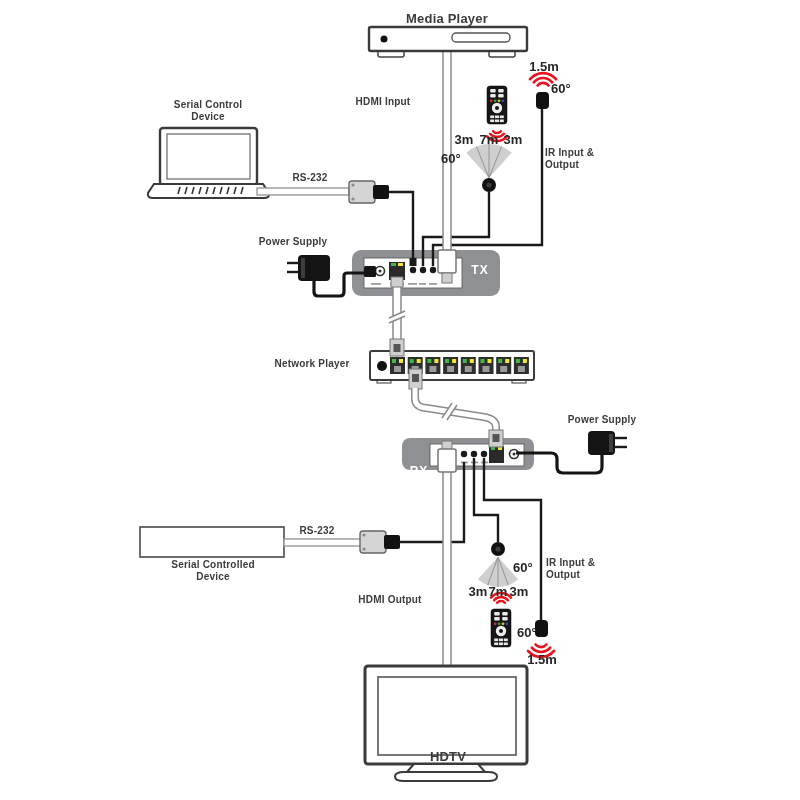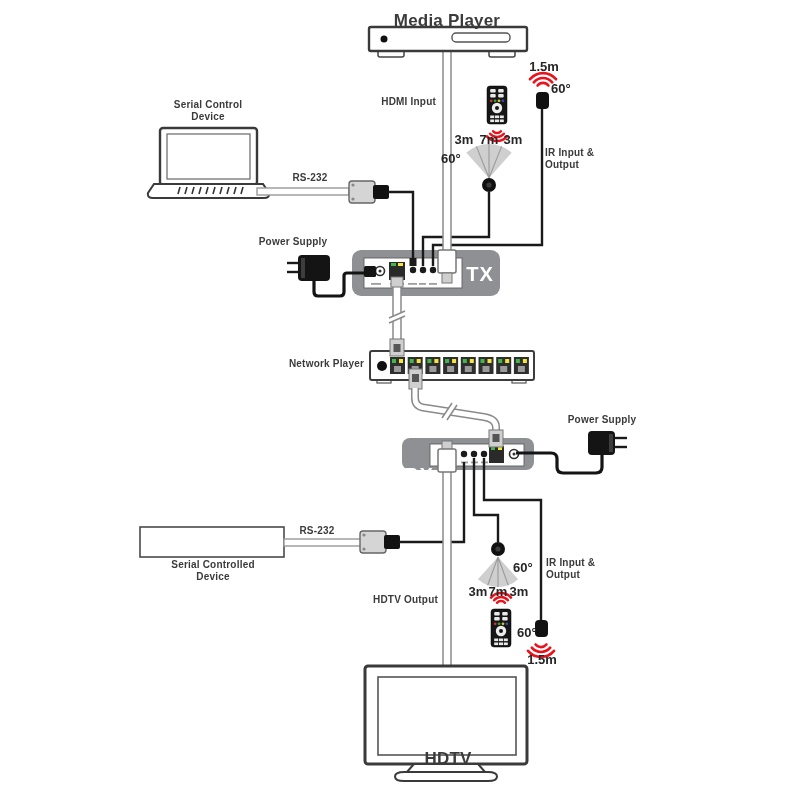--- a/index.html
+++ b/index.html
@@ -1,24 +1,24 @@
 <!DOCTYPE html>
 <html><head>
 <meta charset="utf-8">
 <style>
   html,body{margin:0;padding:0;background:#fff;}
   #canvas{position:relative;width:800px;height:800px;background:#fff;overflow:hidden;
           font-family:"Liberation Sans",sans-serif;}
   #art{position:absolute;left:0;top:0;}
   .lbl{position:absolute;font-weight:700;font-size:10px;color:#3b3b3c;line-height:1.18;letter-spacing:.2px;}
   .center{text-align:center;}
-  .right{text-align:right;}
-  .big{font-size:17px;text-align:center;}
+  .right{text-align:center;}
+  .big{font-size:13px;text-align:center;}
   .sm{font-size:13px;color:#262626;letter-spacing:0;}
-  .white{color:#fff;font-size:20px;letter-spacing:1px;}
+  .white{color:#fff;font-size:12px;letter-spacing:1px;}
 </style>
 </head>
 <body>
 
 <div id="canvas">
 
 <svg id="art" width="800" height="800" viewBox="0 0 800 800">
   <defs>
     <g id="arcsUp">
       <path d="M-5.4,-4.5 A7,7 0 0 1 5.4,-4.5 M-9.2,-7.7 A12,12 0 0 1 9.2,-7.7 M-13,-10.9 A17,17 0 0 1 13,-10.9" fill="none" stroke="#e8131d" stroke-width="2.7" stroke-linecap="round"></path>
@@ -261,21 +261,21 @@
 
 <div class="lbl center" style="left:552px;top:414px;width:100px">Power Supply</div>
 
 <div class="lbl center" style="left:138px;top:559px;width:150px">
   <div>Serial Controlled</div>
   <div>Device</div>
 </div>
 
 <div class="lbl center" style="left:286px;top:525px;width:62px">RS-232</div>
 
-<div class="lbl right" style="left:342px;top:594px;width:96px">HDTV Output</div>
+<div class="lbl right" style="left:342px;top:594px;width:96px">HDMI Output</div>
 
 <div class="lbl" style="left:546px;top:557px;width:84px">
   <div>IR Input &amp;</div>
   <div>Output</div>
 </div>
 
 <div class="lbl center big" style="left:398px;top:749px;width:100px">HDTV</div>
 
 <div class="lbl sm center" style="left:528px;top:59px;width:32px">1.5m</div>
 <div class="lbl sm" style="left:551px;top:81px;width:24px">60°</div>

